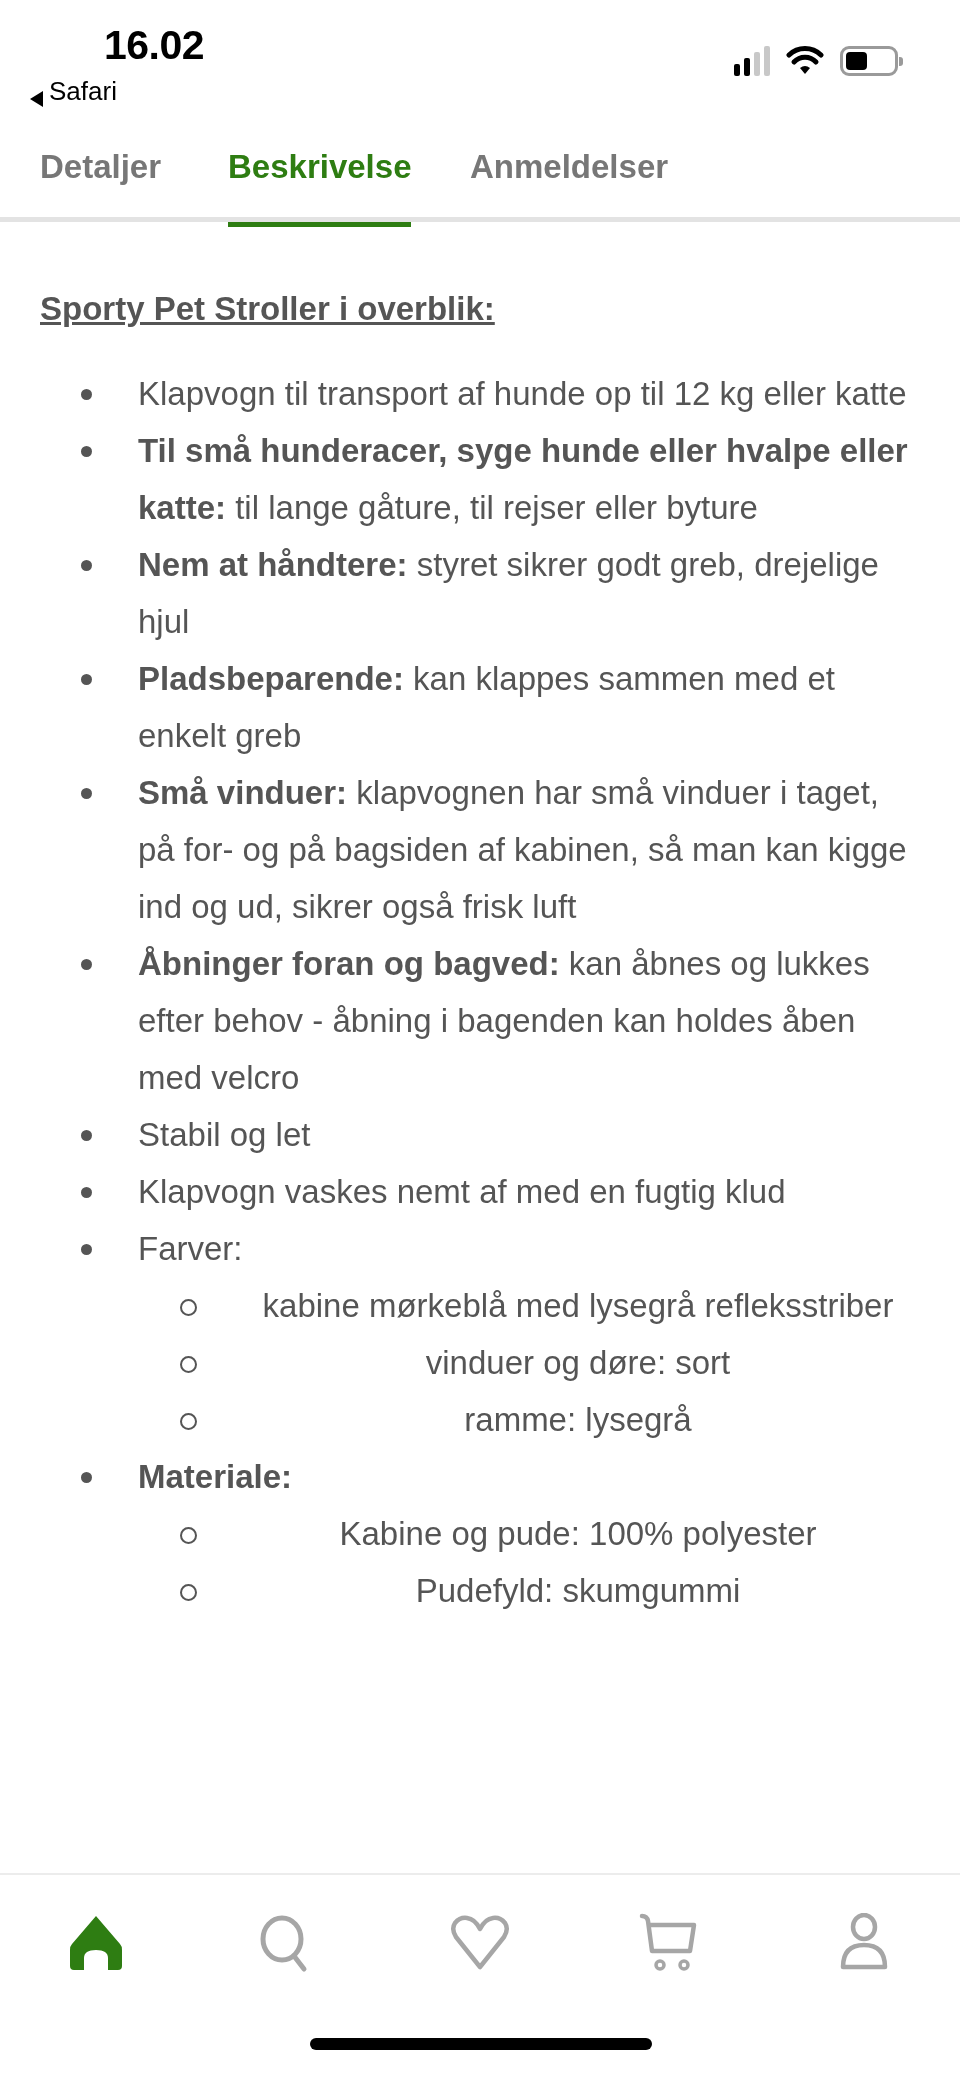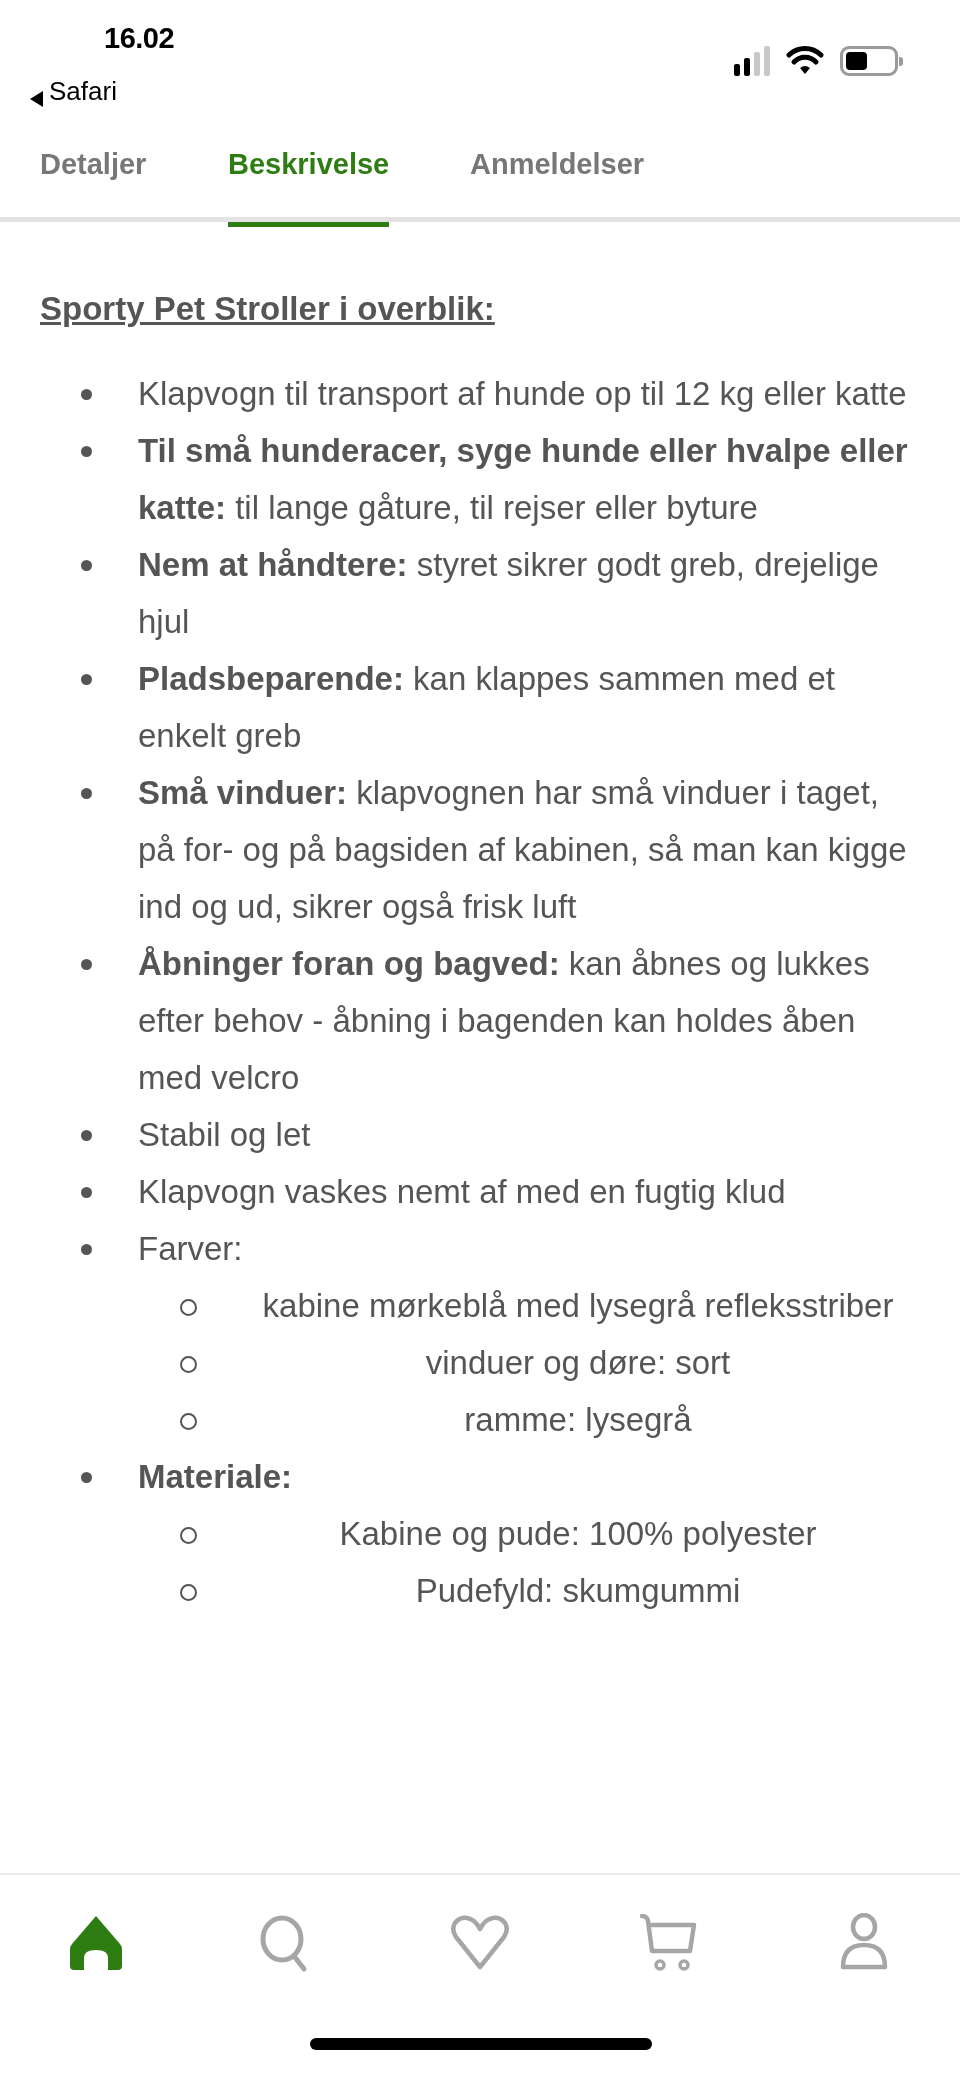--- a/index.html
+++ b/index.html
@@ -7,21 +7,21 @@
       width: 960px; height: 2078px; overflow: hidden;
       background: #ffffff;
       font-family: "Liberation Sans", "DejaVu Sans", sans-serif;
       color: #555555;
     }
     .status-bar {
       position: absolute; top: 0; left: 0; width: 960px; height: 120px;
     }
     .clock {
       position: absolute; left: 104px; top: 22px;
-      font-size: 29px; font-weight: 700; color: #000;
+      font-size: 41px; font-weight: 700; color: #000;
       letter-spacing: -0.5px;
     }
     .back-safari {
       position: absolute; left: 30px; top: 76px;
       font-size: 26px; color: #000; display: flex; align-items: flex-end; gap: 6px;
     }
     .back-safari .tri {
       width: 0; height: 0;
       border-top: 8px solid transparent; border-bottom: 8px solid transparent;
       border-right: 13px solid #000;
@@ -41,21 +41,21 @@
     .battery::after {
       content: ""; position: absolute; right: -8px; top: 8px;
       width: 4px; height: 9px; background: #9a9a9a; border-radius: 0 3px 3px 0;
     }
 
     .tabs {
       position: absolute; top: 130px; left: 0; width: 960px; height: 92px;
       border-bottom: 5px solid #e3e3e3;
     }
     .tab {
-      position: absolute; top: 18px; font-size: 29px; font-weight: 700; color: #777777;
+      position: absolute; top: 18px; font-size: 33px; font-weight: 700; color: #777777;
       height: 74px; cursor: pointer;
     }
     .tab.active { color: #2e7d12; }
     .tab.active::after {
       content: ""; position: absolute; left: 0; right: 0; bottom: -5px; height: 5px;
       background: #2e7d12;
     }
 
     .content {
       position: absolute; top: 280px; left: 40px; width: 880px;

